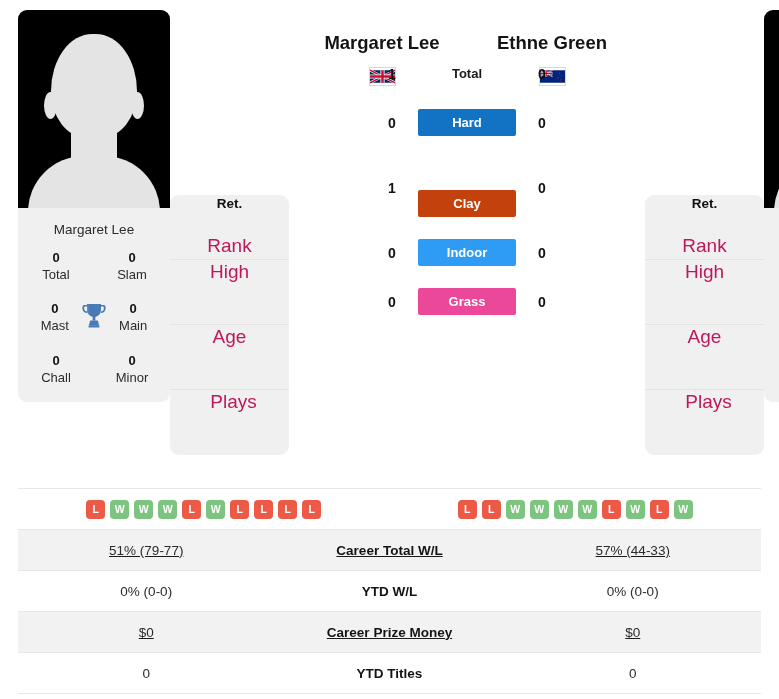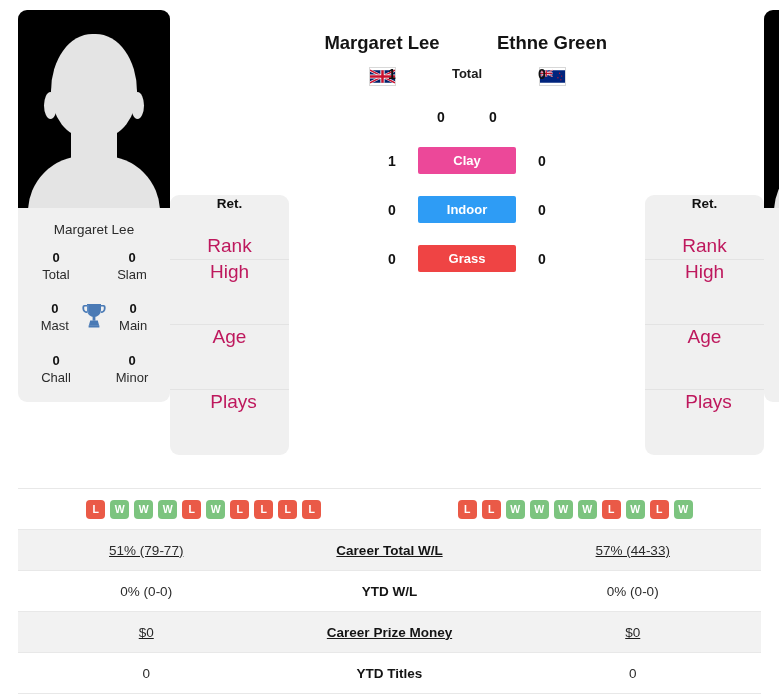--- a/index.html
+++ b/index.html
@@ -367,35 +367,36 @@
       </div>
 
       <div class="surface-list">
         <div class="surf-row">
           <div class="surf-score">1</div>
           <div class="surf-badge total">Total</div>
           <div class="surf-score">0</div>
         </div>
         <div class="surf-row">
           <div class="surf-score">0</div>
+          <div class="surf-badge" id="badge-hard" style="background: rgb(18, 115, 196);">Hard</div>
           <div class="surf-score">0</div>
         </div>
         <div class="surf-row">
           <div class="surf-score">1</div>
-          <div class="surf-badge" id="badge-clay" style="background: #ec4899;">Clay</div>
+          <div class="surf-badge" id="badge-clay" style="background: #c2410c; margin-top: 32px;">Clay</div>
           <div class="surf-score">0</div>
         </div>
         <div class="surf-row">
           <div class="surf-score">0</div>
           <div class="surf-badge" id="badge-indoor" style="background: rgb(46, 156, 245);">Indoor</div>
           <div class="surf-score">0</div>
         </div>
         <div class="surf-row">
           <div class="surf-score">0</div>
-          <div class="surf-badge" id="badge-grass" style="background: #ef4444;">Grass</div>
+          <div class="surf-badge" id="badge-grass" style="background: #ec4899;">Grass</div>
           <div class="surf-score">0</div>
         </div>
       </div>
     </div>
 
     <div class="info-col">
       <div class="info-card">
         <div class="info-cell">
           <span class="info-strong">Ret.</span>
           <span class="info-plain">Rank</span>

